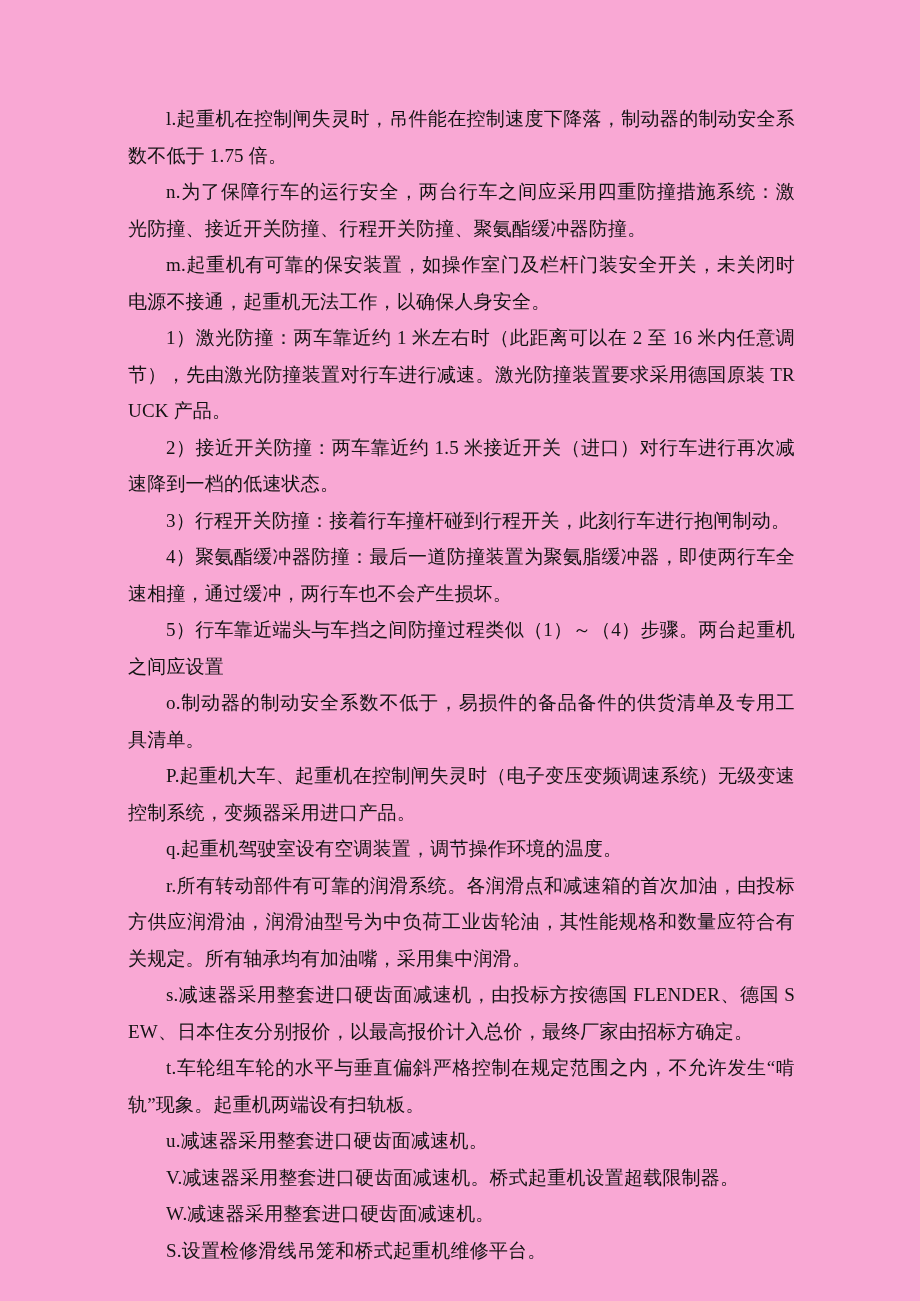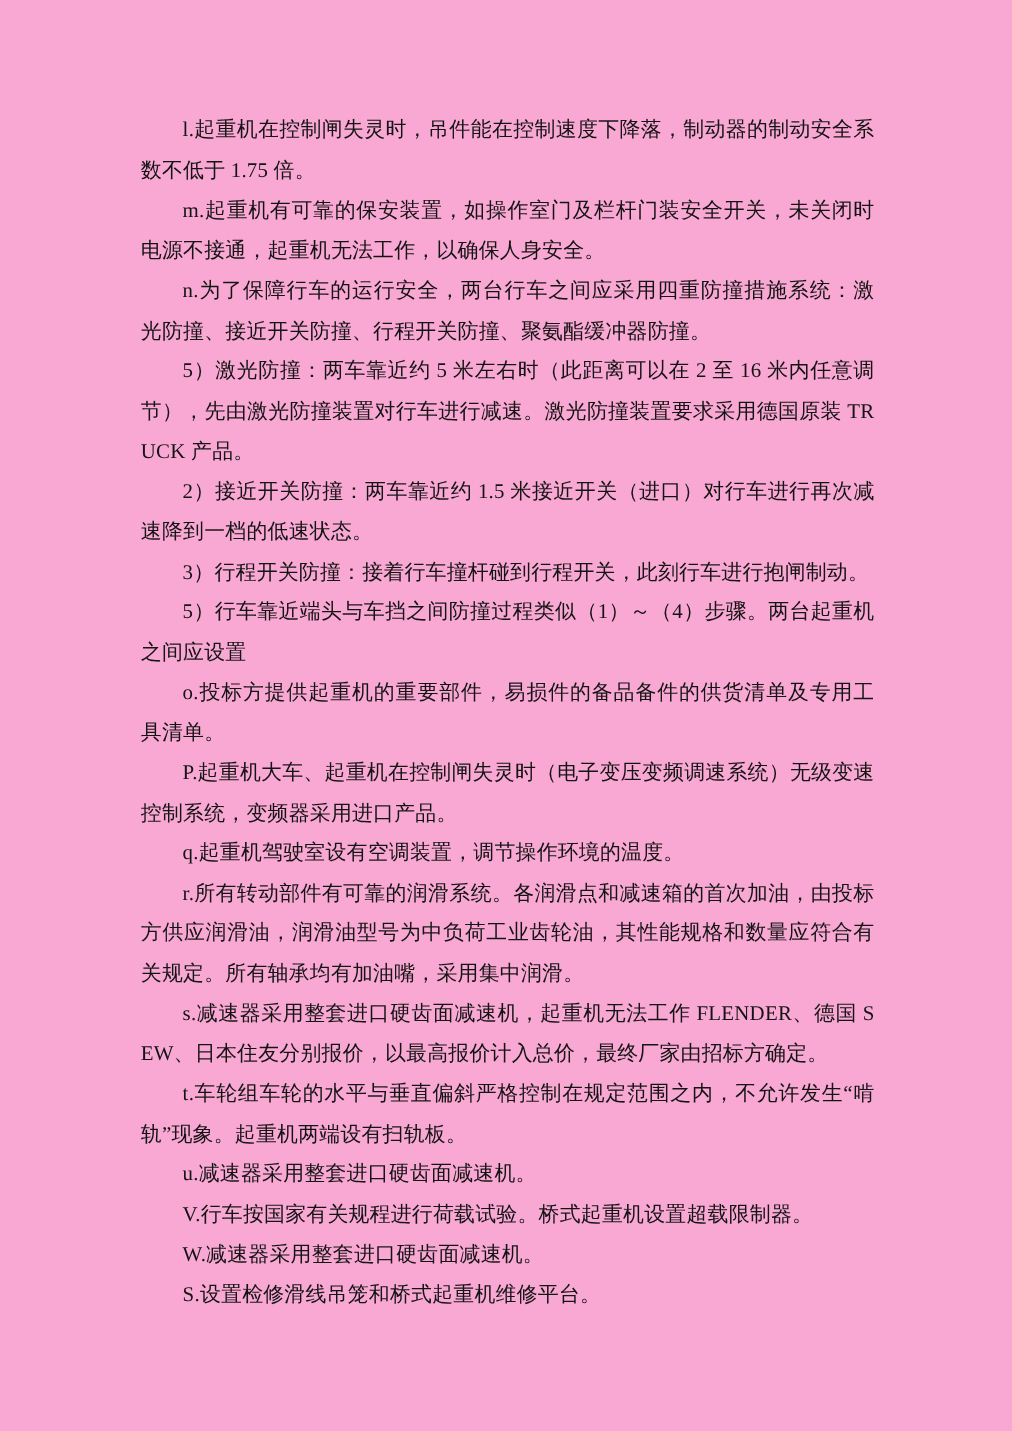--- a/index.html
+++ b/index.html
@@ -32,30 +32,31 @@
     text-indent: 2em;
     word-break: break-all;
   }
 </style>
 </head>
 <body>
 
 <div class="page">
   <div class="content">
     <p>l.起重机在控制闸失灵时，吊件能在控制速度下降落，制动器的制动安全系数不低于 1.75 倍。</p>
+    <p>n.为了保障行车的运行安全，两台行车之间应采用四重防撞措施系统：激光防撞、接近开关防撞、行程开关防撞、聚氨酯缓冲器防撞。</p>
     <p>m.起重机有可靠的保安装置，如操作室门及栏杆门装安全开关，未关闭时电源不接通，起重机无法工作，以确保人身安全。</p>
-    <p>n.为了保障行车的运行安全，两台行车之间应采用四重防撞措施系统：激光防撞、接近开关防撞、行程开关防撞、聚氨酯缓冲器防撞。</p>
-    <p>5）激光防撞：两车靠近约 5 米左右时（此距离可以在 2 至 16 米内任意调节），先由激光防撞装置对行车进行减速。激光防撞装置要求采用德国原装 TRUCK 产品。</p>
+    <p>1）激光防撞：两车靠近约 1 米左右时（此距离可以在 2 至 16 米内任意调节），先由激光防撞装置对行车进行减速。激光防撞装置要求采用德国原装 TRUCK 产品。</p>
     <p>2）接近开关防撞：两车靠近约 1.5 米接近开关（进口）对行车进行再次减速降到一档的低速状态。</p>
     <p>3）行程开关防撞：接着行车撞杆碰到行程开关，此刻行车进行抱闸制动。</p>
+    <p>4）聚氨酯缓冲器防撞：最后一道防撞装置为聚氨脂缓冲器，即使两行车全速相撞，通过缓冲，两行车也不会产生损坏。</p>
     <p>5）行车靠近端头与车挡之间防撞过程类似（1）～（4）步骤。两台起重机之间应设置</p>
-    <p>o.投标方提供起重机的重要部件，易损件的备品备件的供货清单及专用工具清单。</p>
+    <p>o.制动器的制动安全系数不低于，易损件的备品备件的供货清单及专用工具清单。</p>
     <p>P.起重机大车、起重机在控制闸失灵时（电子变压变频调速系统）无级变速控制系统，变频器采用进口产品。</p>
     <p>q.起重机驾驶室设有空调装置，调节操作环境的温度。</p>
     <p>r.所有转动部件有可靠的润滑系统。各润滑点和减速箱的首次加油，由投标方供应润滑油，润滑油型号为中负荷工业齿轮油，其性能规格和数量应符合有关规定。所有轴承均有加油嘴，采用集中润滑。</p>
-    <p>s.减速器采用整套进口硬齿面减速机，起重机无法工作 FLENDER、德国 SEW、日本住友分别报价，以最高报价计入总价，最终厂家由招标方确定。</p>
+    <p>s.减速器采用整套进口硬齿面减速机，由投标方按德国 FLENDER、德国 SEW、日本住友分别报价，以最高报价计入总价，最终厂家由招标方确定。</p>
     <p>t.车轮组车轮的水平与垂直偏斜严格控制在规定范围之内，不允许发生“啃轨”现象。起重机两端设有扫轨板。</p>
     <p>u.减速器采用整套进口硬齿面减速机。</p>
-    <p>V.行车按国家有关规程进行荷载试验。桥式起重机设置超载限制器。</p>
+    <p>V.减速器采用整套进口硬齿面减速机。桥式起重机设置超载限制器。</p>
     <p>W.减速器采用整套进口硬齿面减速机。</p>
     <p>S.设置检修滑线吊笼和桥式起重机维修平台。</p>
   </div>
 </div>
 
 </body></html>

